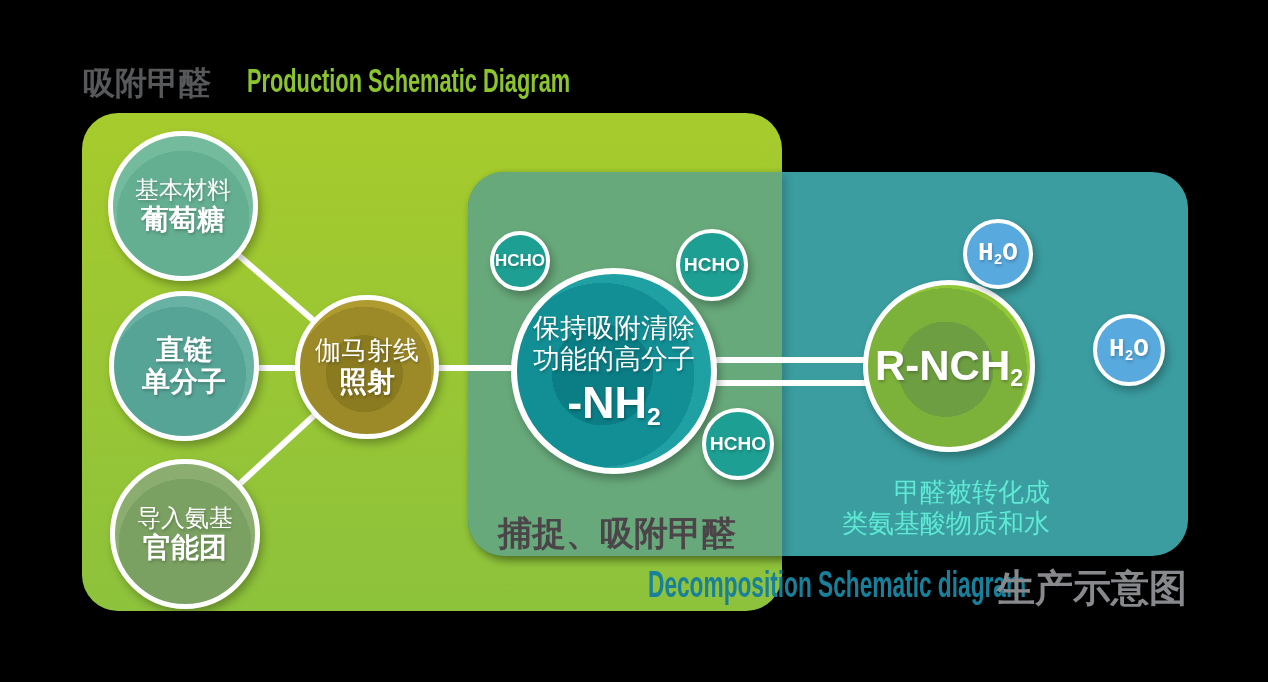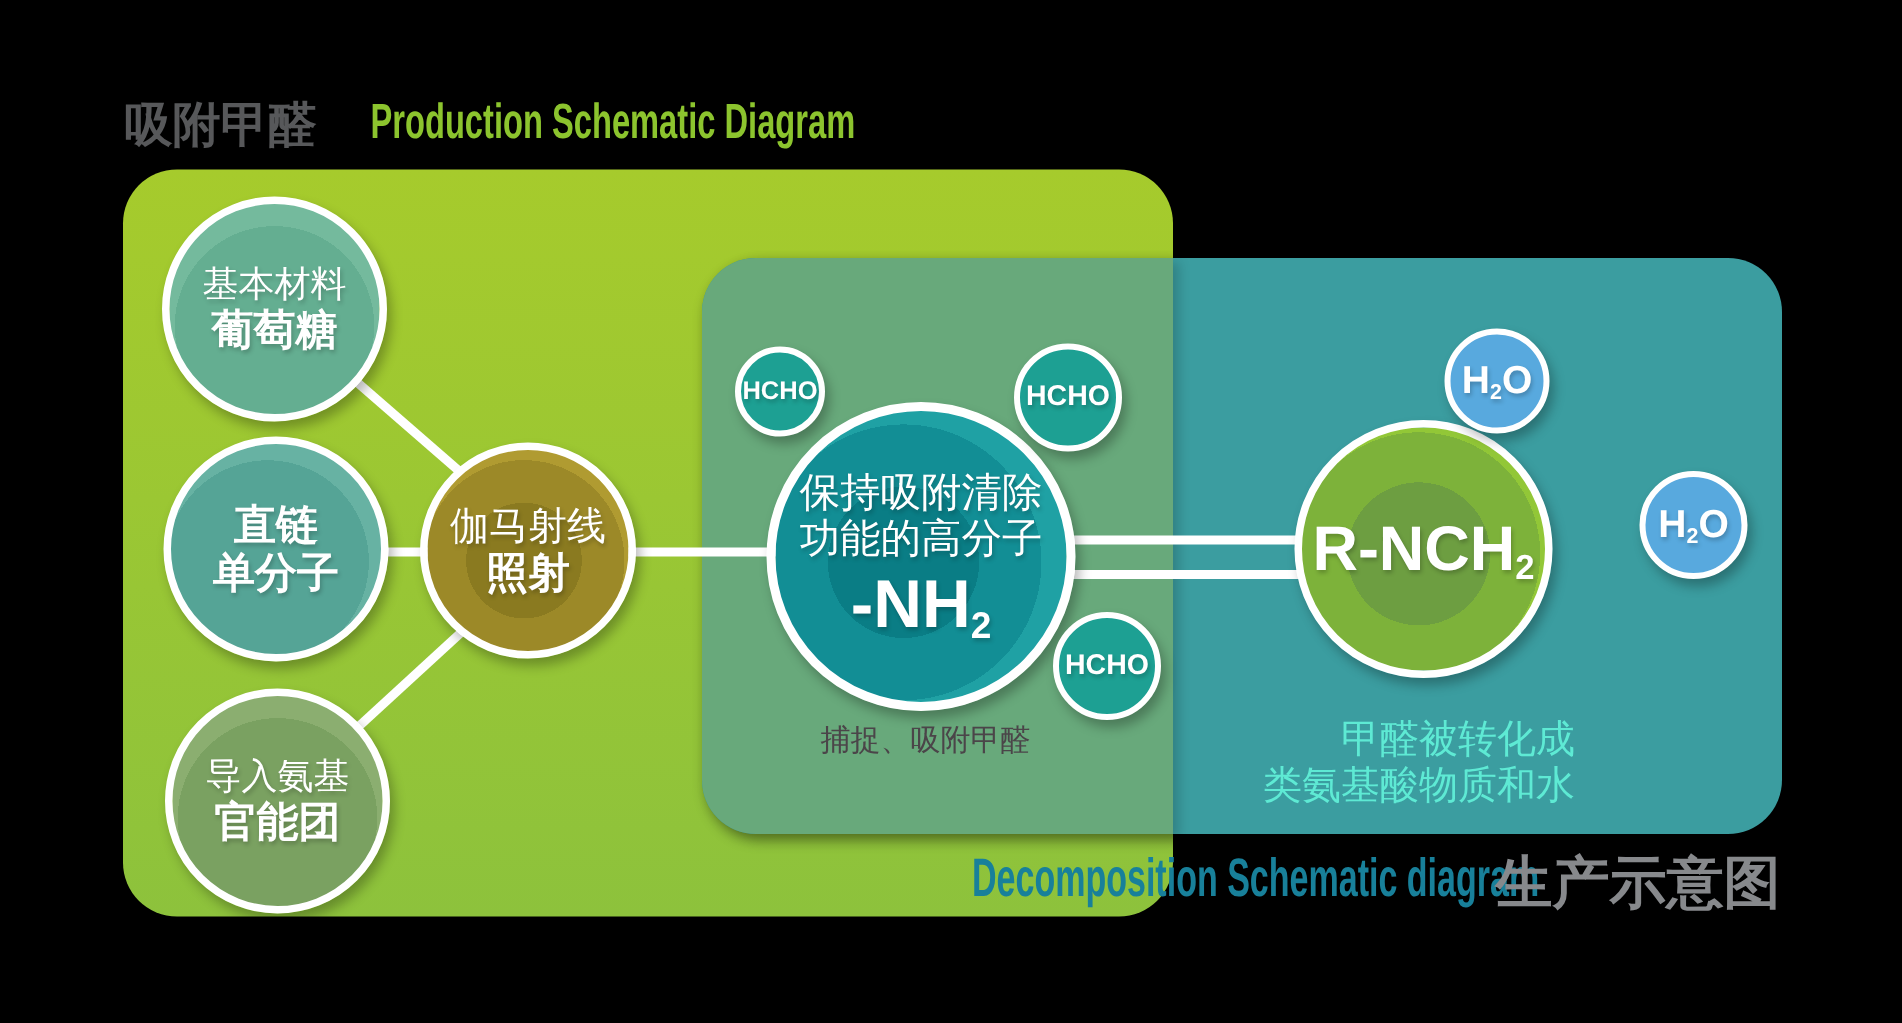--- a/index.html
+++ b/index.html
@@ -32,46 +32,46 @@
     align-items:center; justify-content:center; text-align:center;
     color:#fff; box-shadow:3px 5px 8px rgba(0,0,0,0.28);
     text-shadow:1px 2px 3px rgba(0,0,0,0.22); line-height:1.15;
   }
   .c-glucose { left:108px; top:131px; width:150px; height:150px;
     background:radial-gradient(circle at 50% 58%, #64ae91 0 62%, #74ba9d 62%); }
   .c-chain   { left:109px; top:291px; width:150px; height:150px;
     background:radial-gradient(circle at 46% 56%, #55a496 0 62%, #67b2a3 62%); }
   .c-amino   { left:110px; top:459px; width:150px; height:150px;
     background:radial-gradient(circle at 50% 58%, #7aa161 0 62%, #8bae70 62%); }
-  .c-gamma   { left:280px; top:295px; width:144px; height:144px;
+  .c-gamma   { left:295px; top:295px; width:144px; height:144px;
     background:radial-gradient(circle at 48% 55%, #8a7a20 0 38%, #9c8928 38% 66%, #b09b31 66%); }
   .c-big     { left:511px; top:268px; width:206px; height:206px; border-width:6px;
     background:radial-gradient(circle at 44% 52%, #0a7d85 0 34%, #128e95 34% 62%, #1fa1a4 62%); }
   .c-hcho    { background:#1da093; border-width:4px; font-weight:bold; font-size:19px; }
   .c-hcho1   { left:490px; top:231px; width:60px; height:60px; font-size:17px; }
   .c-hcho2   { left:676px; top:229px; width:72px; height:72px; }
   .c-hcho3   { left:702px; top:408px; width:72px; height:72px; }
   .c-rnch2   { left:863px; top:280px; width:172px; height:172px;
     background:radial-gradient(circle at 48% 52%, #6d9e41 0 40%, #7db23a 40% 68%, #92c737 68%); }
-  .c-h2o     { background:#58a9de; border-width:4px; font-weight:bold; font-size:26px; }
+  .c-h2o     { background:#58a9de; border-width:4px; font-weight:bold; font-size:26px;font-family:Liberation Mono, monospace; }
   .c-h2o1    { left:963px; top:219px; width:70px; height:70px; }
   .c-h2o2    { left:1093px; top:314px; width:72px; height:72px; }
   
   .ln-reg  { font-size:24px; font-weight:normal; }
   .ln-bold { font-size:28px; font-weight:bold; }
   .c-gamma .ln-reg { font-size:26px; }
   .c-gamma .ln-bold{ font-size:28px; }
   .c-big .ln-reg   { font-size:27px; }
   .formula { font-weight:bold; }
   .c-big .formula  { font-size:45px; margin-top:2px; }
   .c-rnch2 .formula{ font-size:42px; }
   .sub { font-size:0.55em; position:relative; top:0.28em; }
   
   .caption { position:absolute; text-align:center; }
-  #caption-capture { left:497px; top:480px; width:240px; font-size:20px; color:#4b4549; }
+  #caption-capture { left:497px; top:511px; width:240px; font-size:34px; color:#4b4549;font-weight:bold; }
   #caption-convert { left:800px; top:477px; width:250px; font-size:26px; line-height:31px; color:#5eead4;text-align:right; }
   
   .title-zh-top { position:absolute; left:83px; top:62px; font-size:32px; font-weight:bold; color:#57585a; }
   .title-en-top { position:absolute; left:247px; top:62px; font-size:33px; font-weight:bold; color:#8cc42e;
     transform:scaleX(0.66); transform-origin:left center; white-space:nowrap; }
   .title-en-bottom { position:absolute; left:648px; top:564px; font-size:36px; font-weight:bold; color:#18809a;
     transform:scaleX(0.63); transform-origin:left center; white-space:nowrap; }
   .title-zh-bottom { position:absolute; left:997px; top:563px; font-size:38px; font-weight:bold;
     color:#87898c; letter-spacing:0px; white-space:nowrap; }
 </style>

